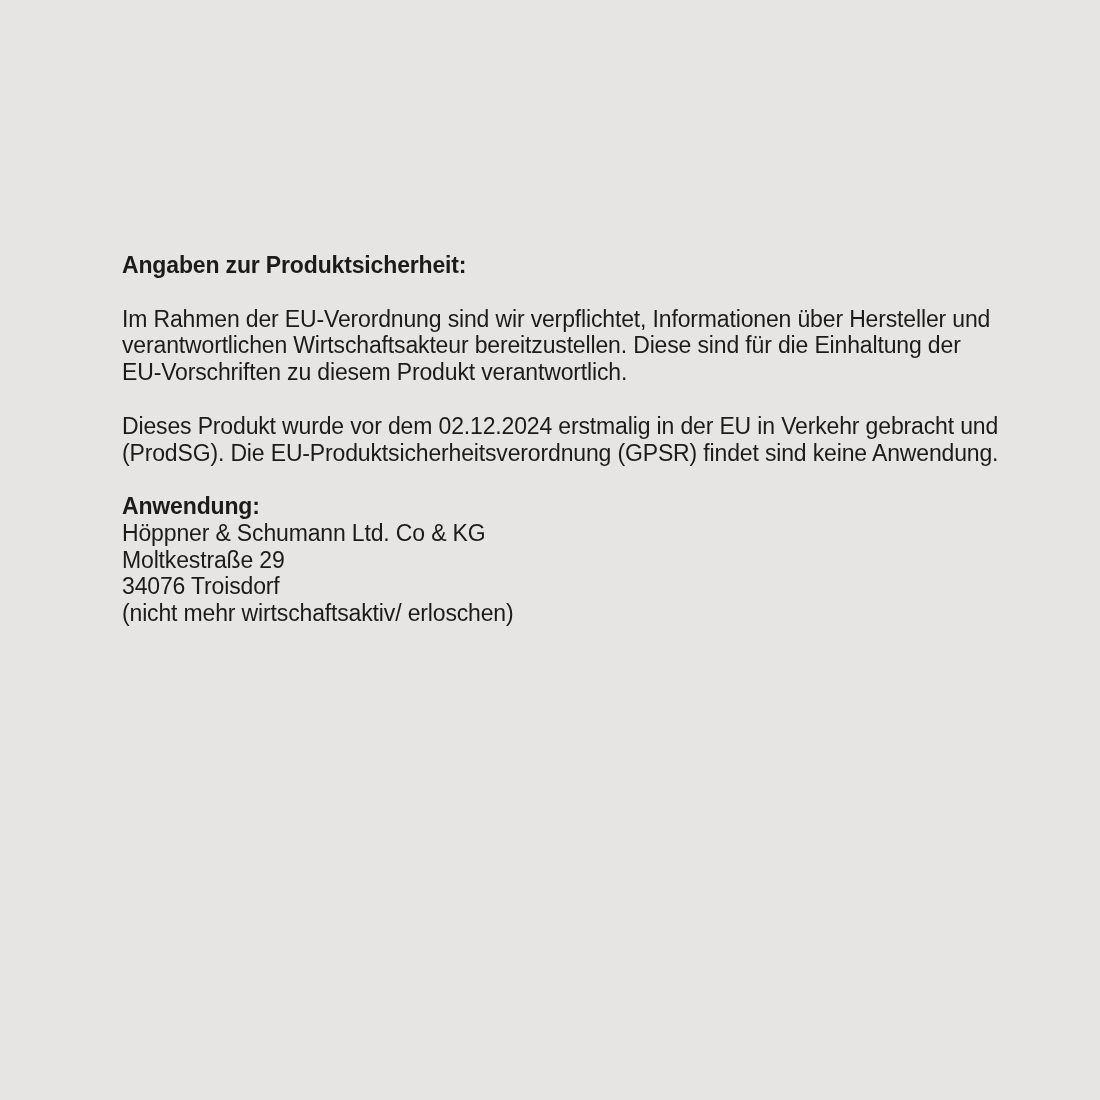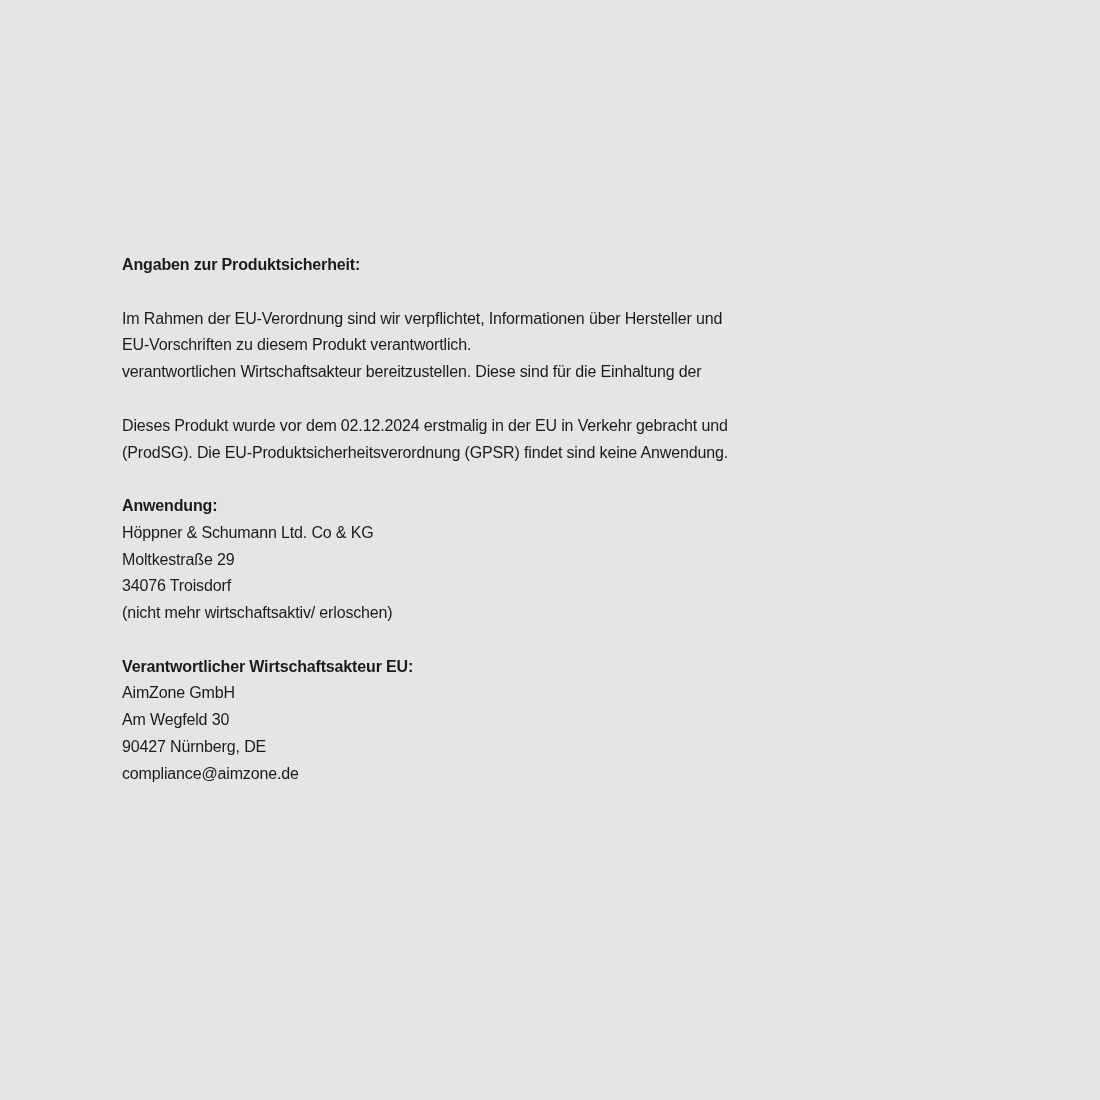--- a/index.html
+++ b/index.html
@@ -15,21 +15,21 @@
   }
   .page {
     position: absolute;
     inset: 0;
   }
   .content {
     position: absolute;
     left: 122px;
     top: 252px;
     width: 880px;
-    font-size: 16px;
+    font-size: 23px;
     line-height: 26.7px;
     letter-spacing: -0.15px;
   }
   .block {
     margin: 0 0 27px 0;
   }
   .heading {
     font-weight: 700;
   }
   .line {
@@ -40,39 +40,32 @@
 </head>
 <body style="background: rgb(230, 229, 227); color: rgb(27, 27, 27);">
 
 <div class="page">
   <div class="content">
 
     <div class="block heading">Angaben zur Produktsicherheit:</div>
 
     <div class="block">
       <span class="line">Im Rahmen der EU-Verordnung sind wir verpflichtet, Informationen über Hersteller und</span>
+      <span class="line">verantwortlichen Wirtschaftsakteur bereitzustellen. Diese sind für die Einhaltung der</span>
       <span class="line">EU-Vorschriften zu diesem Produkt verantwortlich.</span>
-      <span class="line">verantwortlichen Wirtschaftsakteur bereitzustellen. Diese sind für die Einhaltung der</span>
     </div>
 
     <div class="block">
       <span class="line">Dieses Produkt wurde vor dem 02.12.2024 erstmalig in der EU in Verkehr gebracht und</span>
       <span class="line">(ProdSG). Die EU-Produktsicherheitsverordnung (GPSR) findet sind keine Anwendung.</span>
     </div>
 
     <div class="block">
       <span class="line heading">Anwendung:</span>
       <span class="line">Höppner &amp; Schumann Ltd. Co &amp; KG</span>
       <span class="line">Moltkestraße 29</span>
       <span class="line">34076 Troisdorf</span>
       <span class="line">(nicht mehr wirtschaftsaktiv/ erloschen)</span>
     </div>
 
-    <div class="block">
-      <span class="line heading">Verantwortlicher Wirtschaftsakteur EU:</span>
-      <span class="line">AimZone GmbH</span>
-      <span class="line">Am Wegfeld 30</span>
-      <span class="line">90427 Nürnberg, DE</span>
-      <span class="line">compliance@aimzone.de</span>
-    </div>
 
   </div>
 </div>
 
 </body></html>

